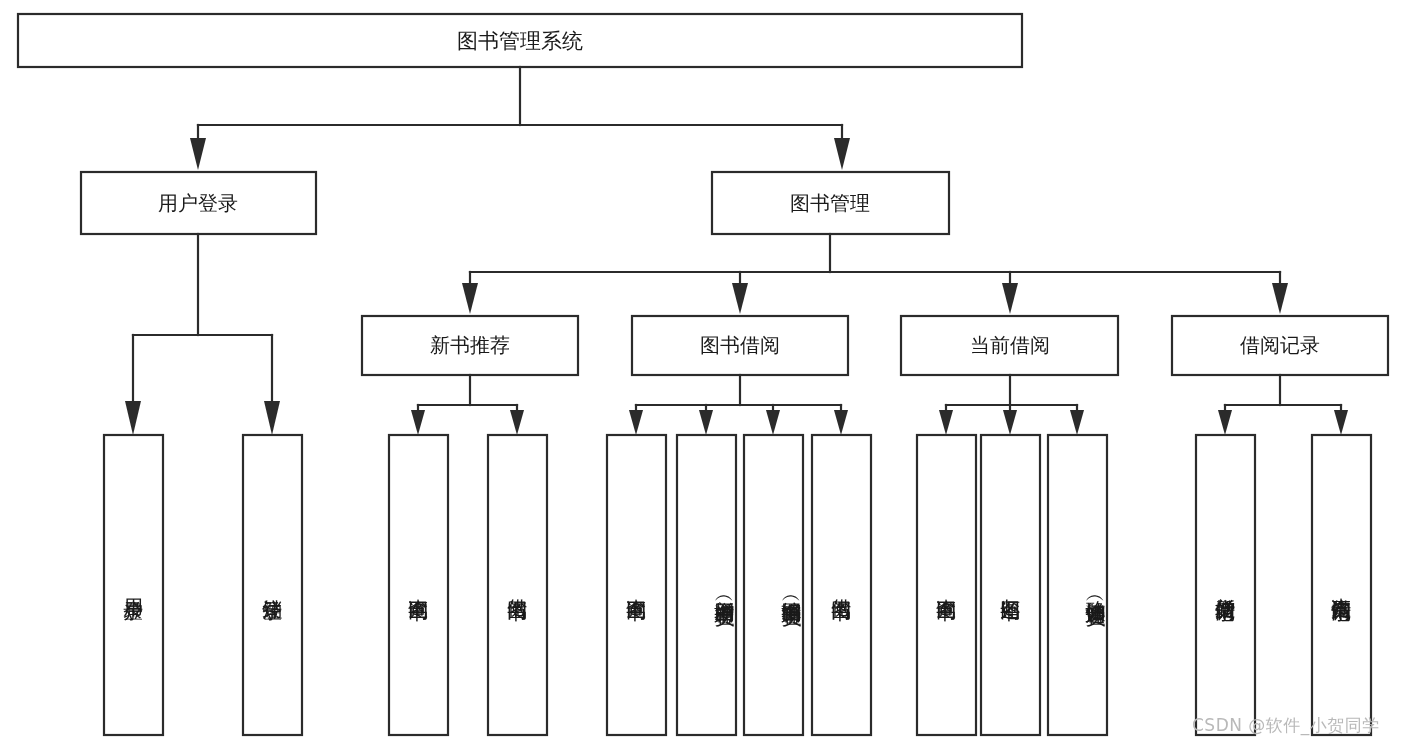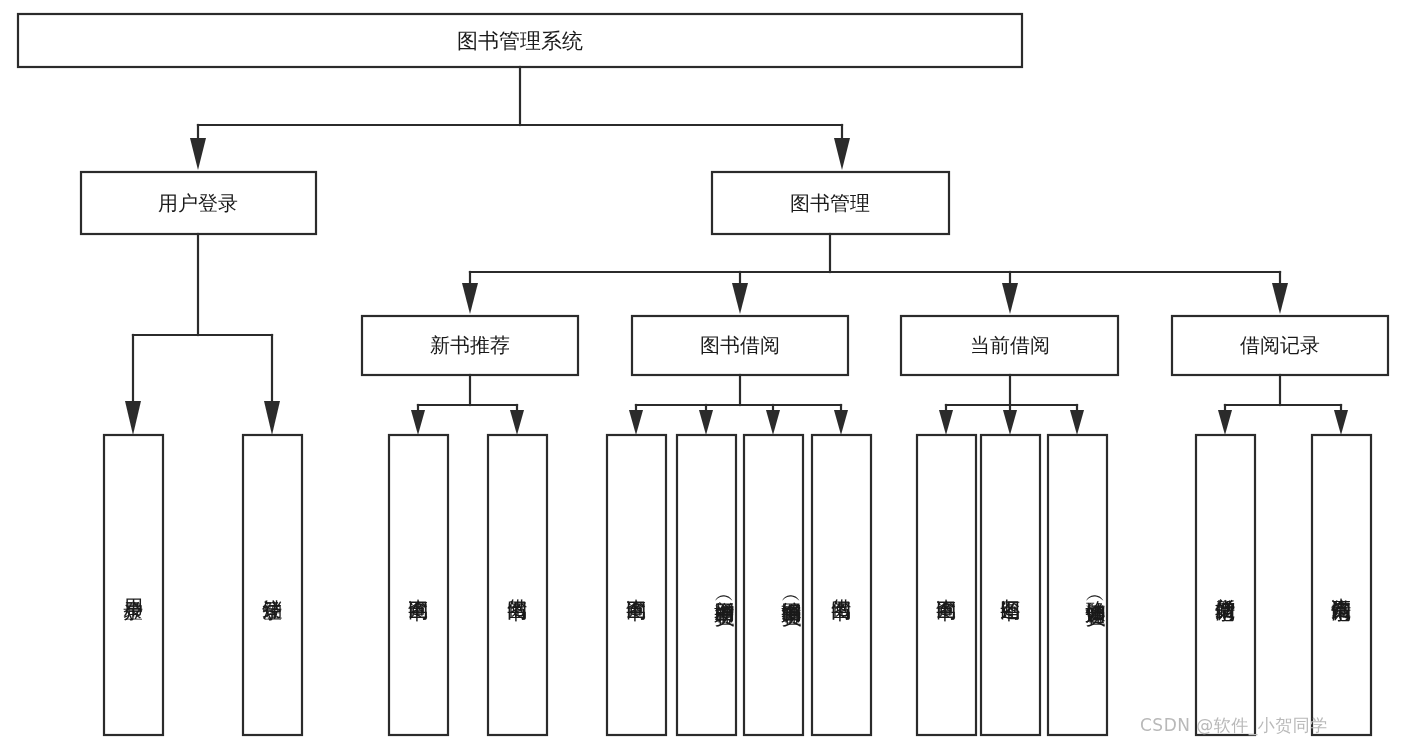--- a/index.html
+++ b/index.html
@@ -226,15 +226,15 @@
   <div class="leaf-label" style="left:744px; top:435px; width:59px; height:300px; align-items:flex-start; padding-top:8px; box-sizing:border-box;">编辑图书（管理员）</div>
   <div class="leaf-label" style="left:812px; top:435px; width:59px; height:300px;">借阅图书</div>
 
   <div class="leaf-label" style="left:917px; top:435px; width:59px; height:300px;">查询图书</div>
   <div class="leaf-label" style="left:981px; top:435px; width:59px; height:300px;">归还图书</div>
   <div class="leaf-label" style="left:1048px; top:435px; width:59px; height:300px; align-items:flex-start; padding-top:8px; box-sizing:border-box;">确认归还（管理员）</div>
 
   <div class="leaf-label" style="left:1196px; top:435px; width:59px; height:300px;">新增借阅记录</div>
   <div class="leaf-label" style="left:1312px; top:435px; width:59px; height:300px;">查询借阅记录</div>
 
-  <div class="watermark" style="left:1140px; top:714px;">CSDN @软件_小贺同学</div>
+  <div class="watermark" style="left:1192px; top:714px;">CSDN @软件_小贺同学</div>
 
 </div>
 
 </body></html>

